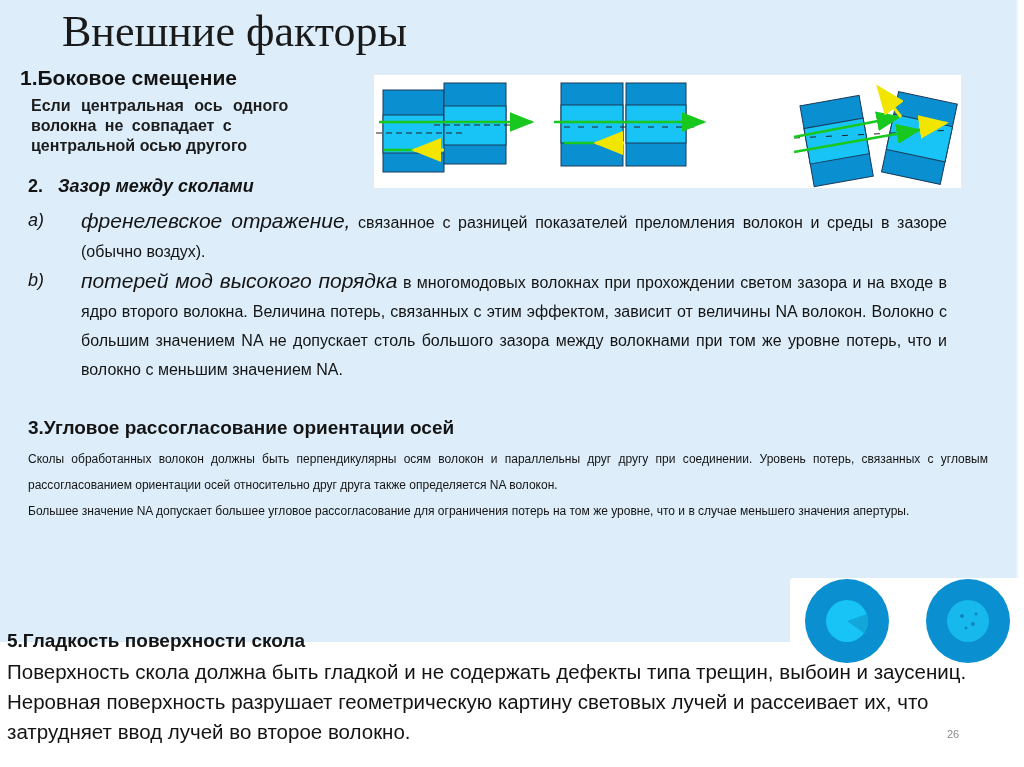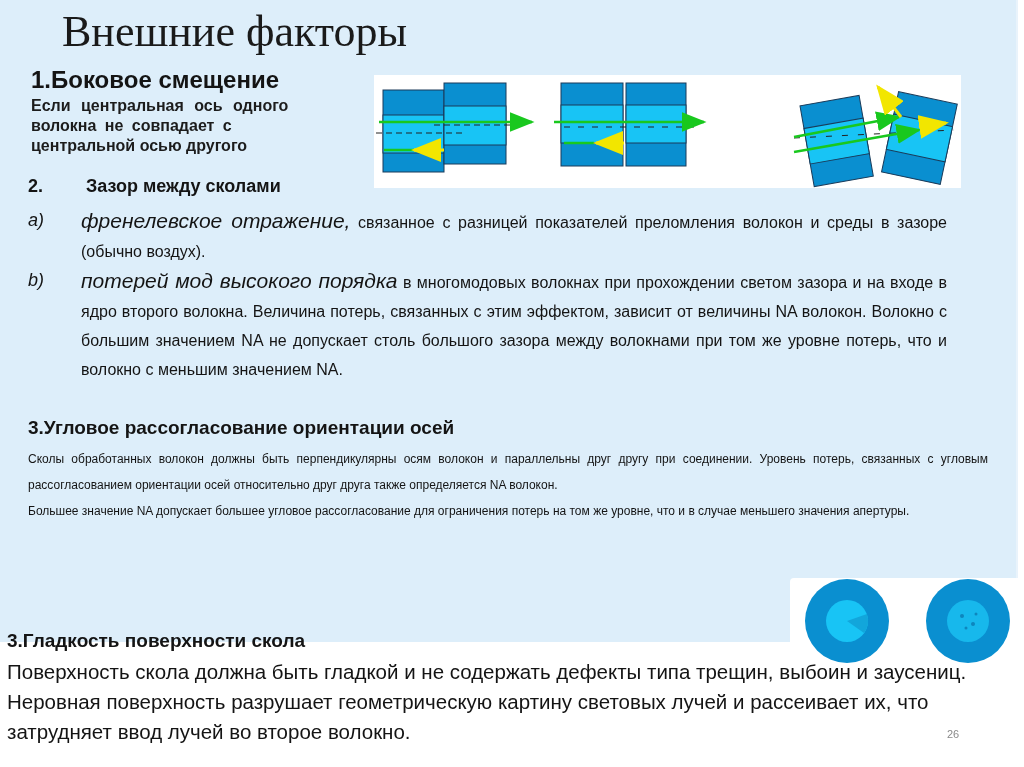--- a/index.html
+++ b/index.html
@@ -16,21 +16,21 @@
   }
   .title {
     position: absolute; left: 62px; top: 6px;
     font-family: "Liberation Serif", serif;
     font-size: 44px; color: #1a1a1a; white-space: nowrap;
   }
   .h { position: absolute; font-weight: bold; white-space: nowrap; }
   .txt { position: absolute; white-space: nowrap; }
 
   
-  #s1-head { left: 31px; top: 66px; font-size: 24px; text-align: right; }
+  #s1-head { left: 20px; top: 66px; font-size: 21px; text-align: right; }
   #s1-body { left: 31px; top: 96px; width: 326px; font-size: 16px; line-height: 20px; color: #1c1c1c; font-weight: bold; }
   #s1-body div { white-space: nowrap; }
 
   .diagram { position: absolute; left: 374px; top: 75px; width: 587px; height: 113px; background: #ffffff; }
 
   
   #s2-head { left: 28px; top: 176px; font-size: 18px; }
   .lst { position: absolute; left: 28px; font-size: 18px; font-style: italic; }
   .item-text { position: absolute; left: 81px; width: 866px; font-size: 16px; line-height: 29px; }
   .item-text .it { font-style: italic; font-size: 21px; }
@@ -107,21 +107,21 @@
         <line x1="420" y1="62" x2="525" y2="42" stroke="#19c81e" stroke-width="2.5" marker-end="url(#ag)"></line>
         <line x1="420" y1="77" x2="545" y2="55" stroke="#19c81e" stroke-width="2.5" marker-end="url(#ag)"></line>
         <line x1="545" y1="52" x2="572" y2="48" stroke="#f2e600" stroke-width="3" marker-end="url(#ay)"></line>
         <line x1="527" y1="42" x2="504" y2="12" stroke="#f2e600" stroke-width="3" marker-end="url(#ay)"></line>
       </g>
     </svg>
   </div>
 
   <div class="h" id="s2-head">
     <span>2.</span>
-    <span style="margin-left:38px;">Зазор между сколами</span>
+    <span style="margin-left:10px;font-style:italic">Зазор между сколами</span>
   </div>
 
   <div class="lst" style="top:210px">a)</div>
   <div class="item-text" style="top:206px; text-align:justify">
     <span class="it">френелевское отражение,</span><span> связанное с разницей показателей преломления волокон и среды в зазоре (обычно воздух).</span>
   </div>
 
   <div class="lst" style="top:270px">b)</div>
   <div class="item-text" style="top:266px; text-align:justify">
     <span class="it">потерей мод высокого порядка</span><span> в многомодовых волокнах при прохождении светом зазора и на входе в ядро второго волокна. Величина потерь, связанных с этим эффектом, зависит от величины NA волокон. Волокно с большим значением NA не допускает столь большого зазора между волокнами при том же уровне потерь, что и волокно с меньшим значением NA.</span>
@@ -144,17 +144,17 @@
         <circle cx="178" cy="43" r="42" fill="#0a8fd0"></circle>
         <circle cx="178" cy="43" r="21" fill="#17b8ec"></circle>
         <circle cx="172" cy="38" r="2" fill="#0e86bd"></circle>
         <circle cx="183" cy="46" r="2" fill="#0e86bd"></circle>
         <circle cx="176" cy="50" r="1.5" fill="#0e86bd"></circle>
         <circle cx="186" cy="36" r="1.5" fill="#0e86bd"></circle>
       </g>
     </svg>
   </div>
 
-  <div class="h" id="s4-head">3.Гладкость поверхности скола</div>
+  <div class="h" id="s4-head">5.Гладкость поверхности скола</div>
   <div id="s4-body">Поверхность скола должна быть гладкой и не содержать дефекты типа трещин, выбоин и заусениц. Неровная поверхность разрушает геометрическую картину световых лучей и рассеивает их, что затрудняет ввод лучей во второе волокно.</div>
 
   <div class="pagenum">26</div>
 </div>
 
 </body></html>

